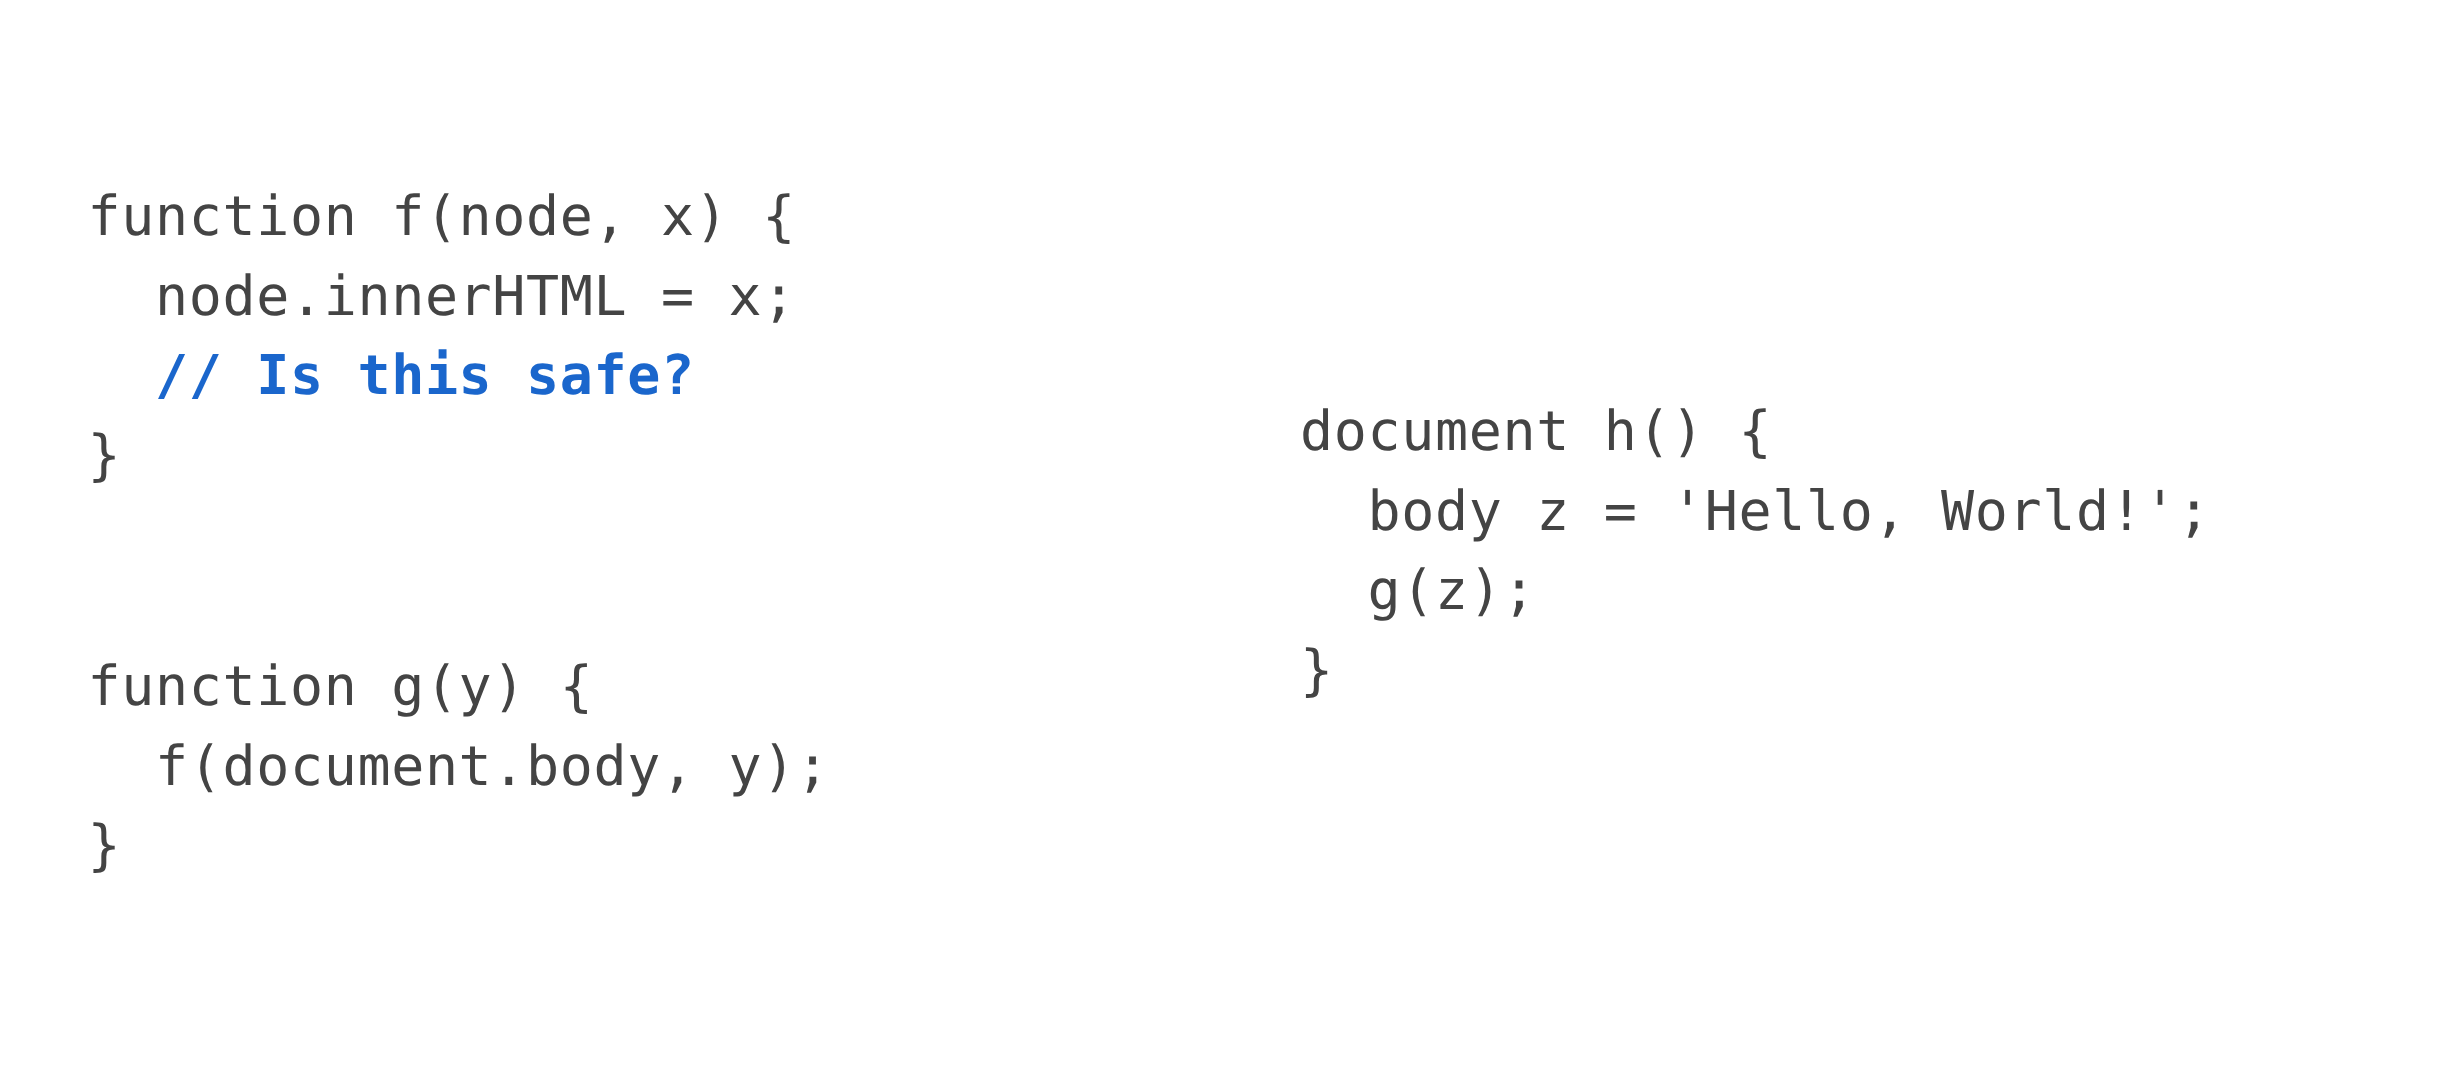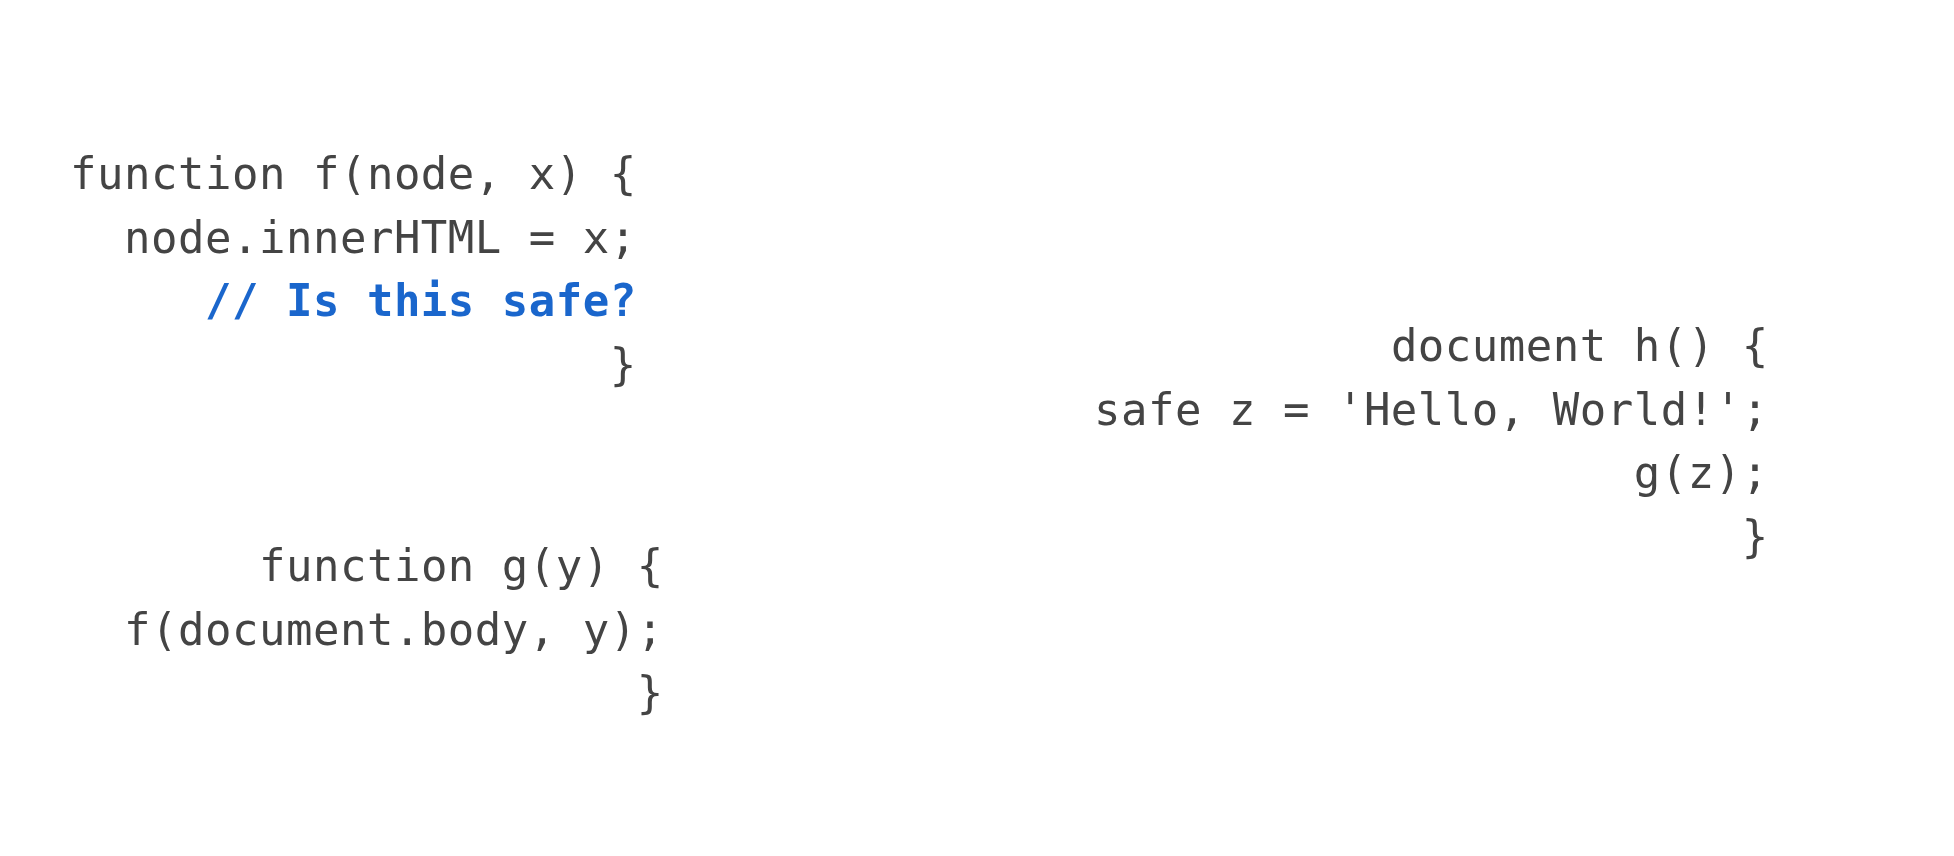--- a/index.html
+++ b/index.html
@@ -11,42 +11,41 @@
       height: 856px;
       overflow: hidden;
     }
     .code-block {
       position: absolute;
       font-family: Consolas, "SF Mono", Menlo, "DejaVu Sans Mono", monospace;
       font-size: 44px;
       line-height: 1.45;
       white-space: pre;
       letter-spacing: 0.5px;
-      text-align: right;
     }
     .cd { color: #444444; } 
     .cm { color: #1a66cc; font-weight: 700; } 
     #block-f { left: 70px; top: 78px; }
-    #block-g { left: 70px; top: 470px; }
+    #block-g { left: 70px; top: 454px; }
     #block-h { left: 1040px; top: 250px; }
   </style>
 </head>
 <body>
 
 <div id="block-f" class="code-block">
 <span class="cd">function f(node, x) {</span>
 <span class="cd">  node.innerHTML = x;</span>
 <span class="cm">  // Is this safe?</span>
 <span class="cd">}</span>
 </div>
 
 <div id="block-g" class="code-block">
 <span class="cd">function g(y) {</span>
 <span class="cd">  f(document.body, y);</span>
 <span class="cd">}</span>
 </div>
 
 <div id="block-h" class="code-block">
 <span class="cd">document h() {</span>
-<span class="cd">  safe z = 'Hello, World!';</span>
+<span class="cd">  body z = 'Hello, World!';</span>
 <span class="cd">  g(z);</span>
 <span class="cd">}</span>
 </div>
 
 </body></html>

